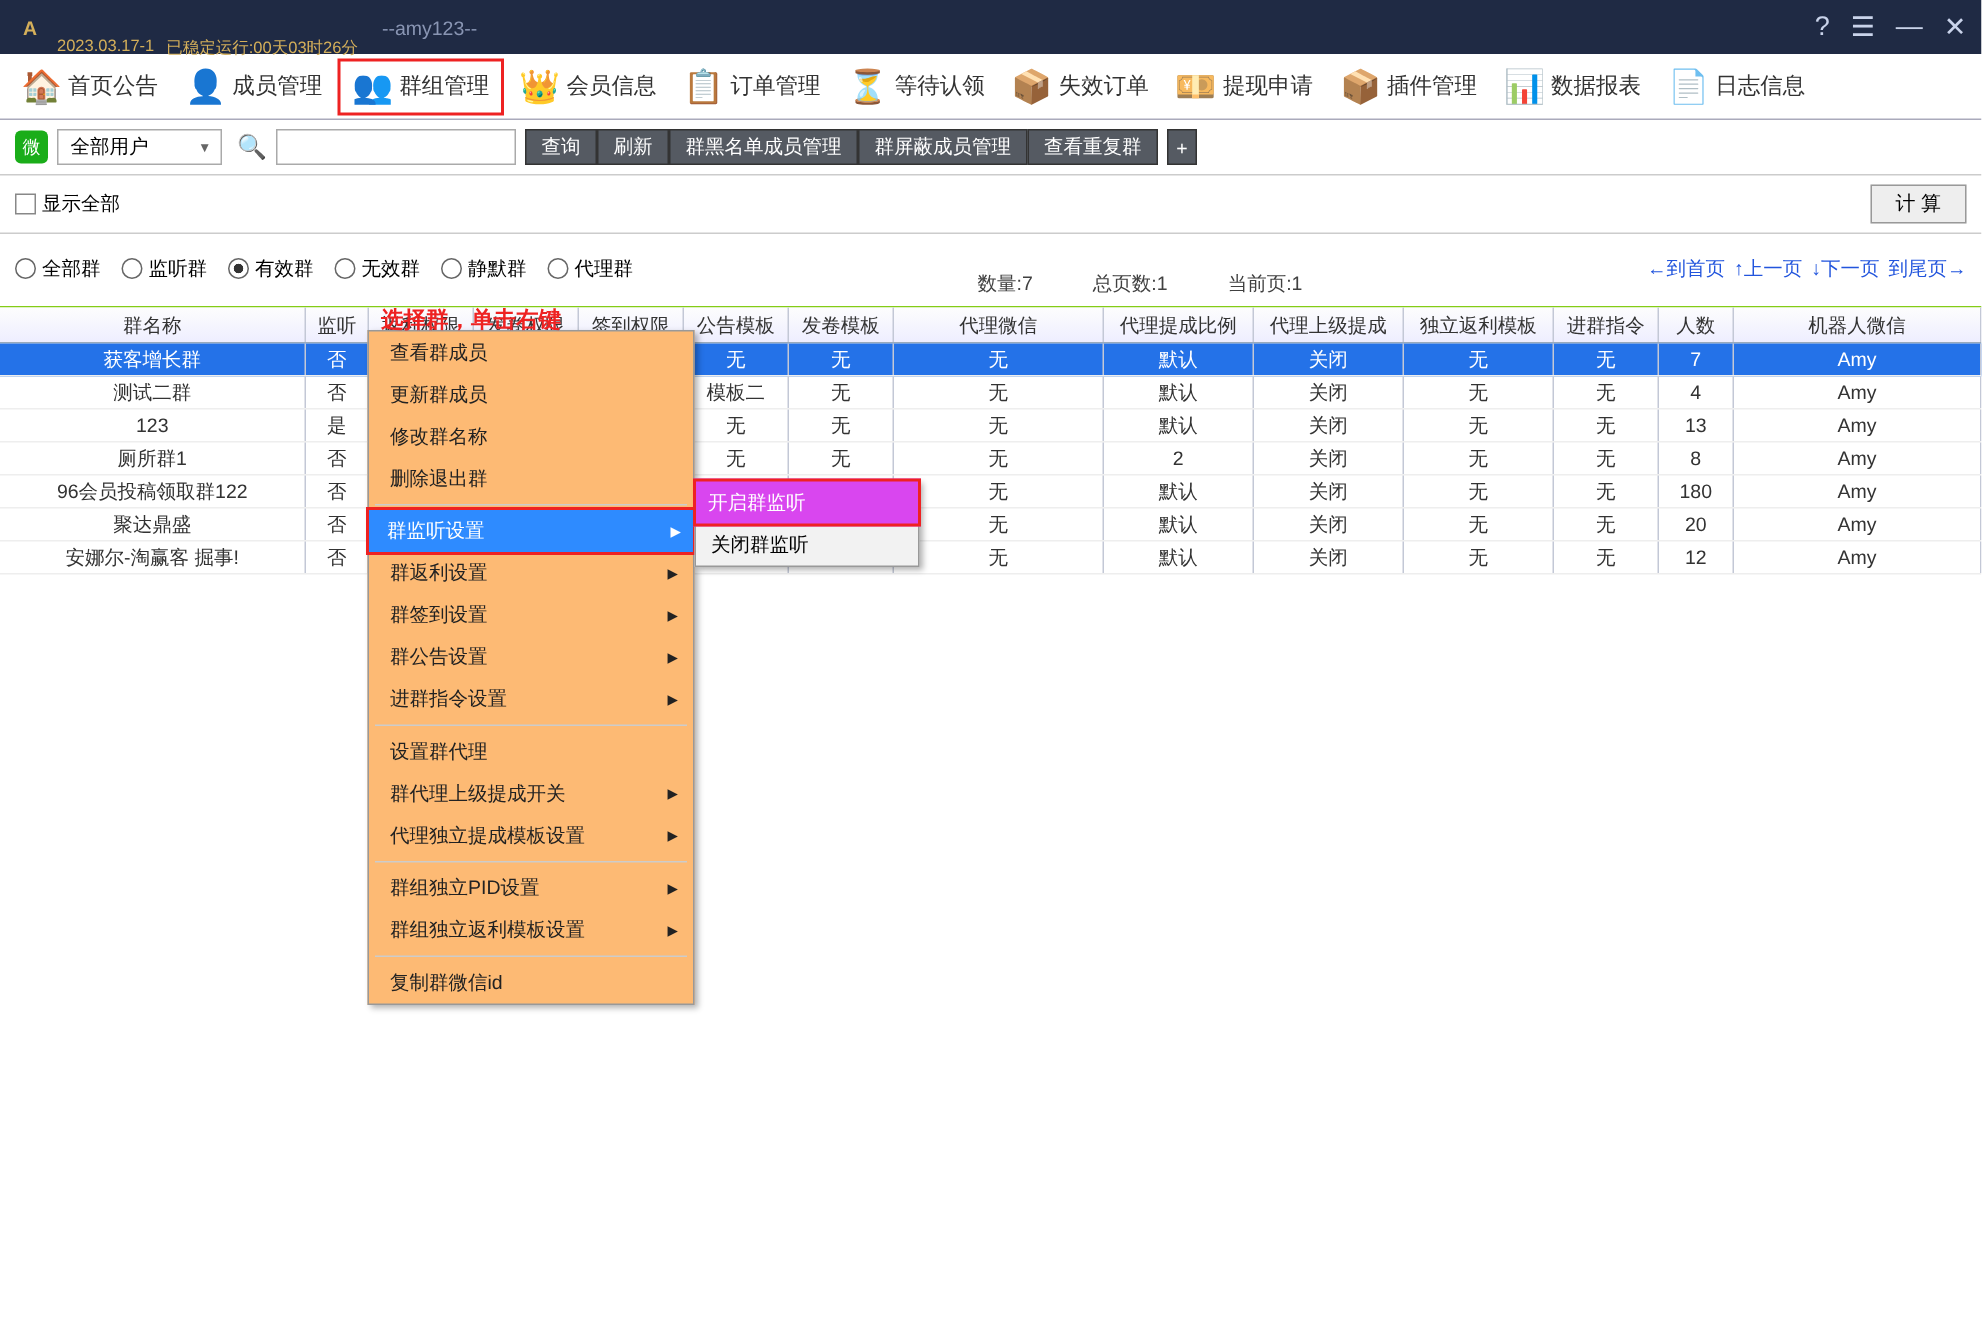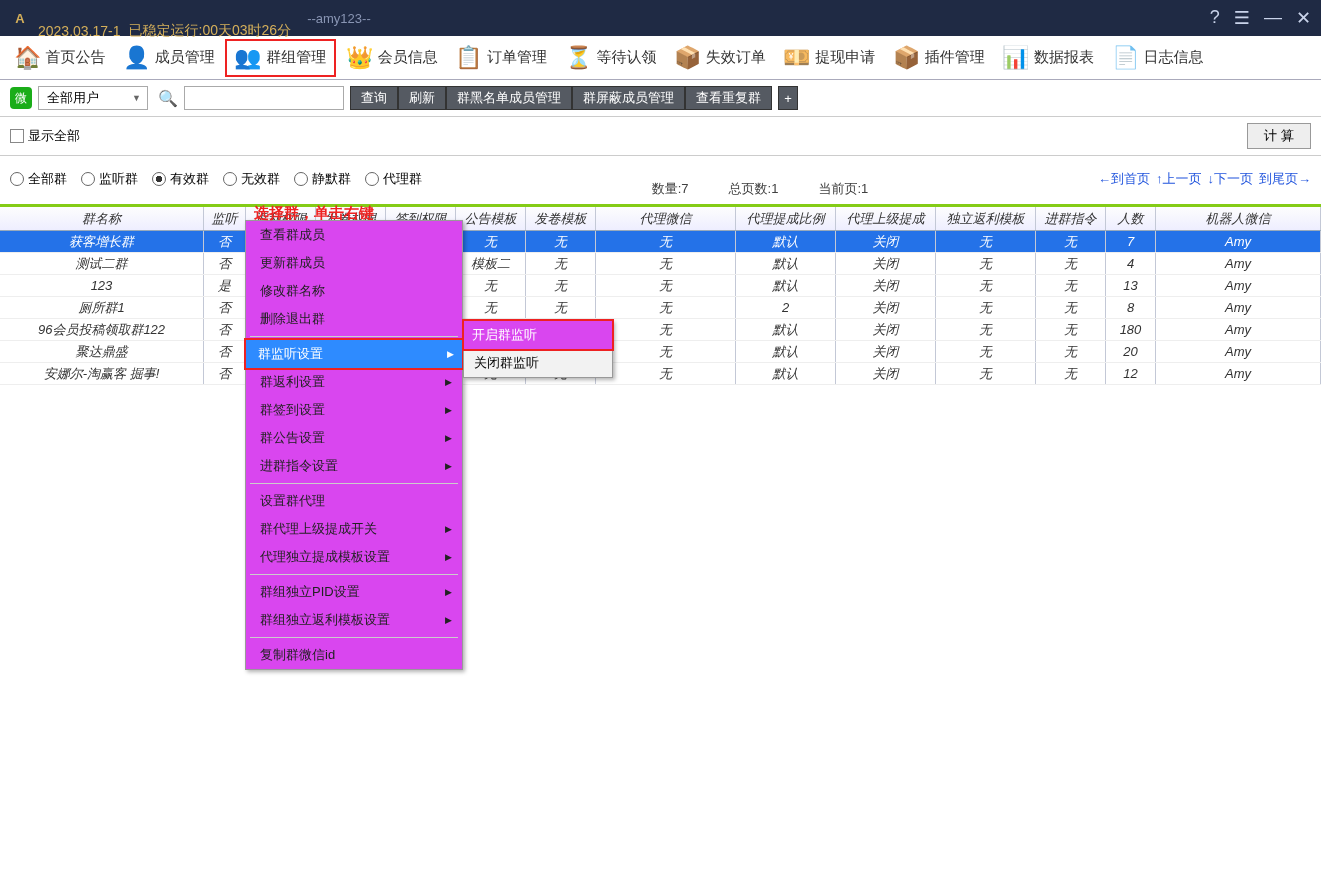--- a/index.html
+++ b/index.html
@@ -1,21 +1,21 @@
 <!DOCTYPE html>
 <html><head>
   <meta charset="utf-8">
   <style>
     * { margin: 0; padding: 0; box-sizing: border-box; }
     body { font-family: "Microsoft YaHei", Arial, sans-serif; font-size: 13px; background: #fff; width: 1321px; height: 888px; overflow: hidden; }
     
     .titlebar { height: 36px; background: #1f2a44; color: #d4af5a; display: flex; align-items: center; padding: 0 10px; justify-content: space-between; }
     .titlebar-left { display: flex; align-items: center; gap: 8px; }
     .titlebar-logo { width: 20px; height: 20px; display: inline-flex; align-items: center; justify-content: center; color: #d4af5a; font-weight: bold; }
-    .titlebar-text { font-size: 14px; margin-top: 26px; }
+    .titlebar-text { font-size: 11px; margin-top: 26px; }
     .titlebar-user { color: #8995b3; margin-left: 8px; }
     .titlebar-ctrls { display: flex; gap: 14px; }
     .titlebar-ctrls span { cursor: pointer; color: #c9d3ea; font-size: 18px; }
     
     .toolbar { height: 44px; background: #fff; border-bottom: 1px solid #aab; display: flex; align-items: center; padding: 0 6px; gap: 2px; }
     .tool-btn { display: flex; align-items: center; gap: 4px; padding: 4px 8px; cursor: pointer; color: #333; font-size: 15px; }
     .tool-btn .icon { font-size: 22px; color: #1a2b4a; }
     .tool-btn.active { border: 2px solid #e22; color: #333; }
     
     .filterbar { padding: 6px 10px; display: flex; align-items: center; gap: 6px; border-bottom: 1px solid #ccc; }
@@ -34,33 +34,33 @@
     .radio { display: inline-flex; align-items: center; gap: 4px; cursor: pointer; }
     .radio::before { content: ""; width: 12px; height: 12px; border: 1px solid #666; border-radius: 50%; display: inline-block; }
     .radio.on::before { background: radial-gradient(#333 0 35%, #fff 40% 100%); }
     .calcbtn { background: #eee; border: 1px solid #999; padding: 3px 16px; cursor: pointer; }
     
     .line2 { display: flex; align-items: center; padding: 4px 10px 6px; gap: 14px; justify-content: space-between; }
     .stats { display: flex; gap: 40px; color: #404040; margin-top: 20px; }
     .pager { display: flex; gap: 6px; }
     .pager a { color: #2255dd; cursor: pointer; text-decoration: none; }
     
-    .table-wrap { border-top: 3px solid #84cc16; font-style: italic; }
+    .table-wrap { border-top: 1px solid #84cc16; }
     .thead { display: flex; background: linear-gradient(#fdfdfd, #eef); border-bottom: 1px solid #9ab; height: 24px; }
     .th, .td { border-right: 1px solid #c3c8d6; display: flex; align-items: center; justify-content: center; font-size: 13px; overflow: hidden; white-space: nowrap; }
     .th { color: #333; }
     .trow { display: flex; height: 22px; border-bottom: 1px solid #eee; }
     .trow.sel { background: #2472e8; color: #fff; }
     .td { color: #333; }
     .trow.sel .td { color: #fff; }
     
     .c0{width:204px;} .c1{width:42px;} .c2{width:70px;} .c3{width:70px;} .c4{width:70px;} .c5{width:70px;} .c6{width:70px;}
     .c7{width:140px;} .c8{width:100px;} .c9{width:100px;} .c10{width:100px;} .c11{width:70px;} .c12{width:50px;} .c13{width:160px;flex:1;}
     
-    .ctxmenu { position: absolute; left: 245px; top: 220px; width: 218px; background: #d946ef; border: 1px solid #999; box-shadow: 2px 2px 4px rgba(0,0,0,.3); z-index: 10; }
+    .ctxmenu { position: absolute; left: 245px; top: 220px; width: 218px; background: #fdba74; border: 1px solid #999; box-shadow: 2px 2px 4px rgba(0,0,0,.3); z-index: 10; }
     .ctxmenu .mitem { padding: 5px 10px 5px 14px; display: flex; justify-content: space-between; align-items: center; cursor: pointer; font-size: 13px; color: #222; }
     .ctxmenu .mitem.hover { background: #2e8bff; color: #fff; }
     .ctxmenu .sep { height: 1px; background: #ccc; margin: 3px 4px; }
     .ctxmenu .arrow::after { content: "▶"; font-size: 9px; }
     .ctxmenu .boxed { border: 2px solid #e22; margin: -2px; padding: 5px 8px 5px 12px; }
     
     .submenu { position: absolute; left: 463px; top: 320px; width: 150px; background: #f2f2f2; border: 1px solid #999; box-shadow: 2px 2px 4px rgba(0,0,0,.3); z-index: 11; }
     .submenu .sitem { padding: 5px 10px; cursor: pointer; font-size: 13px; }
     .submenu .sitem.hover { background: #d946ef; color: #fff; }
     .submenu .boxed { border: 2px solid #e22; margin: -2px; padding: 5px 8px; }

